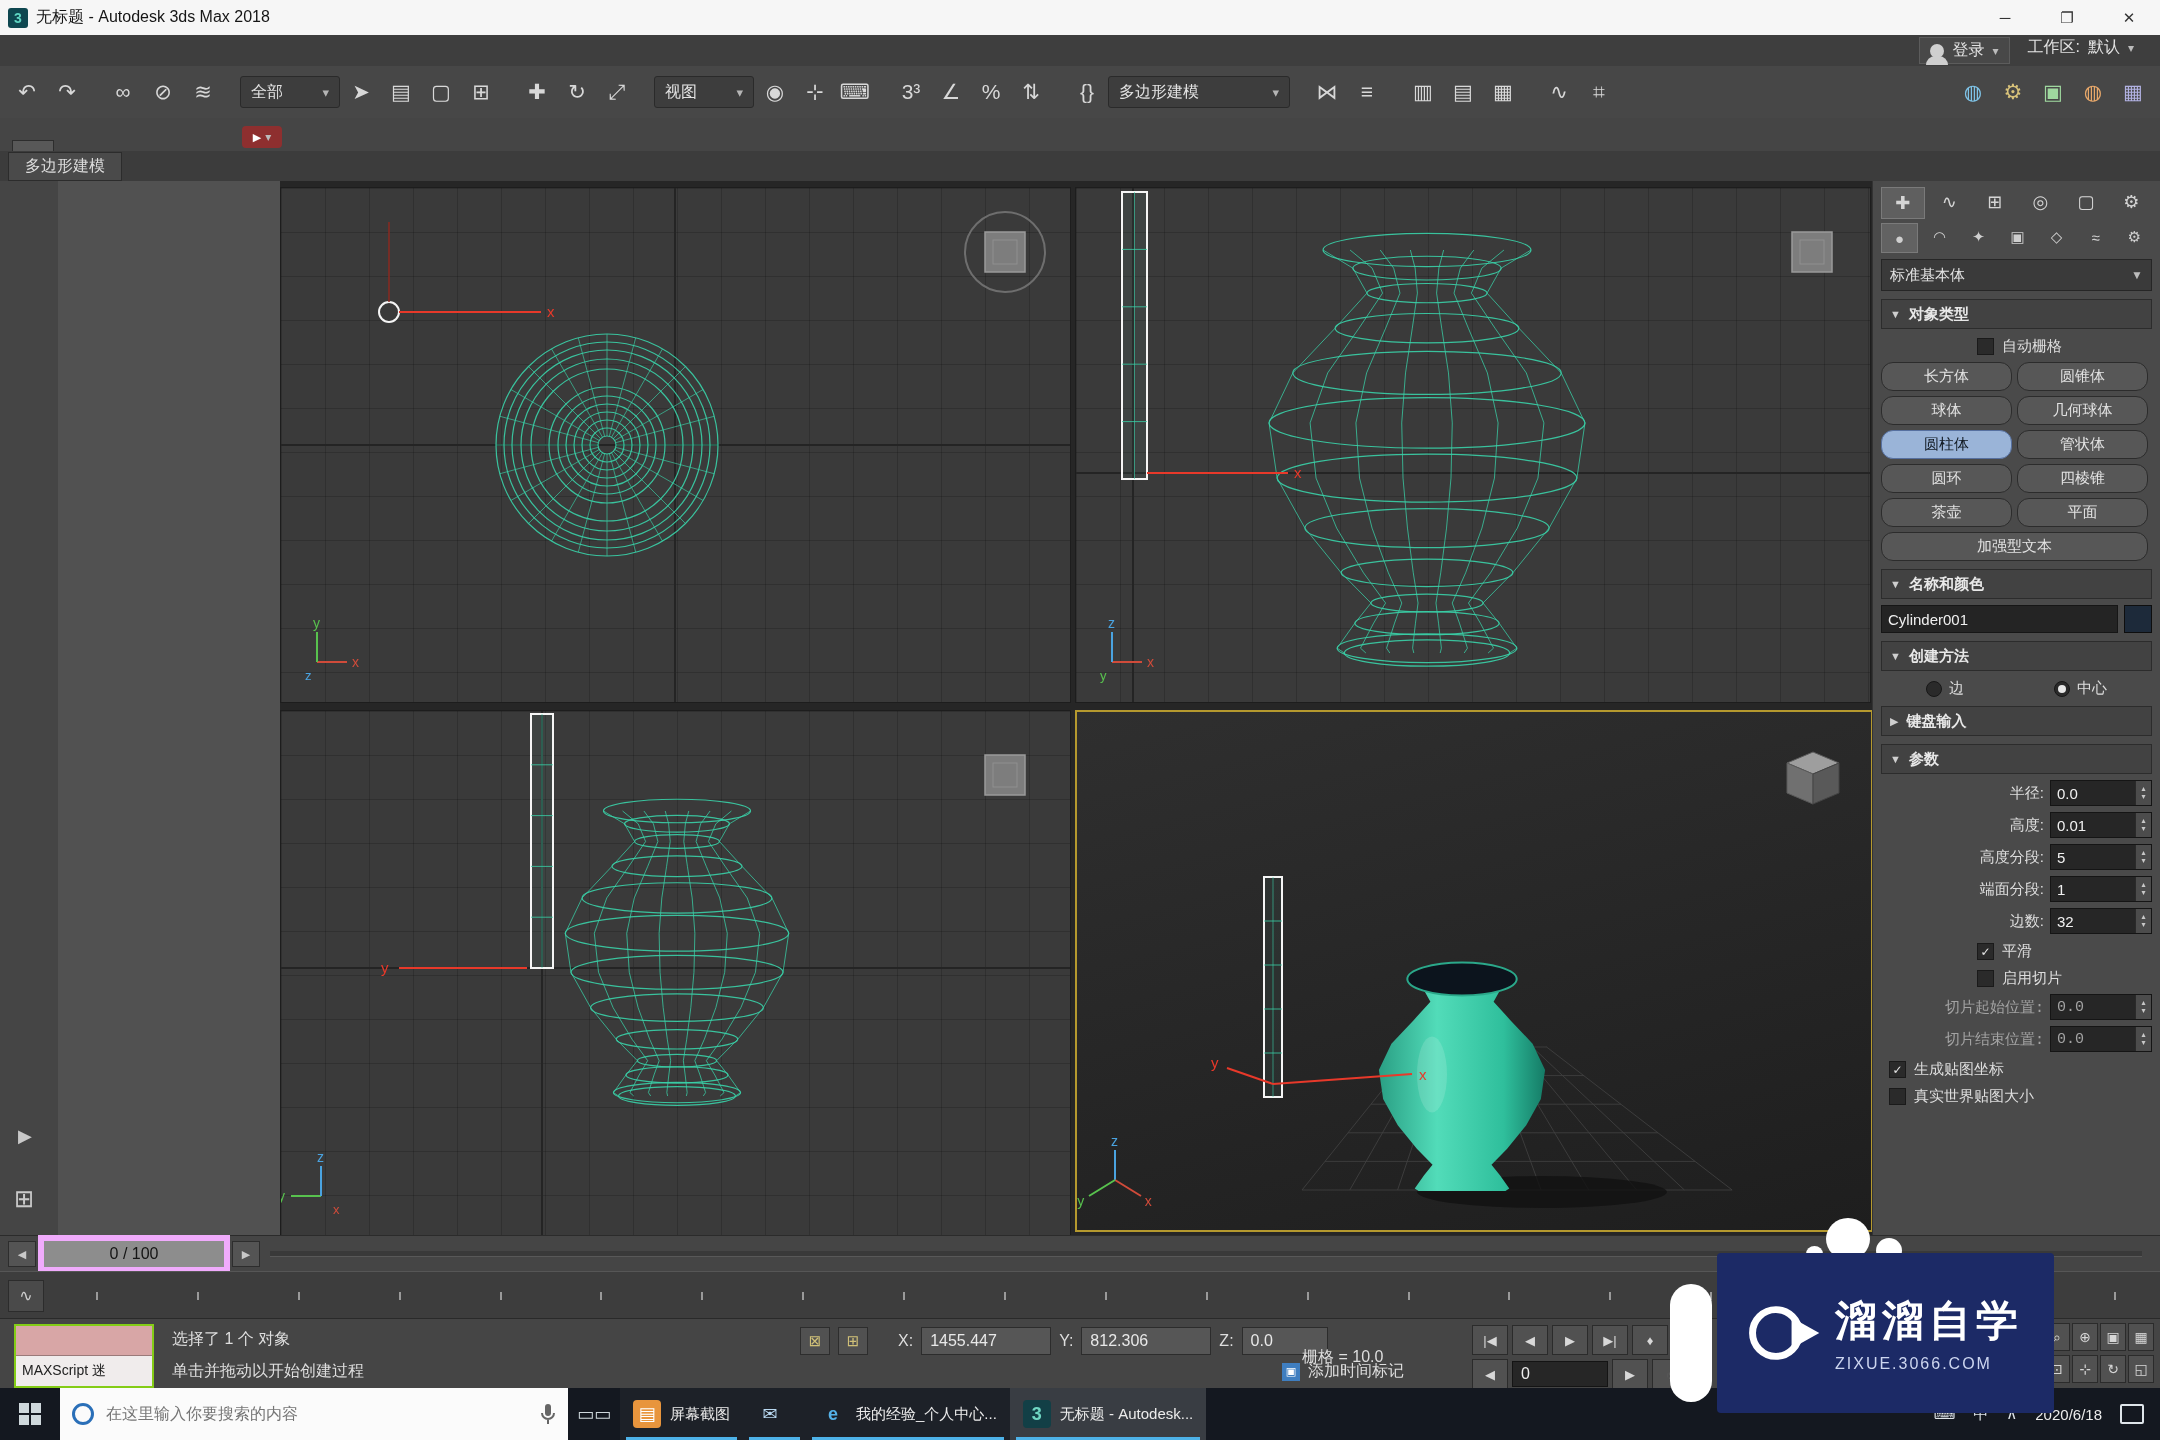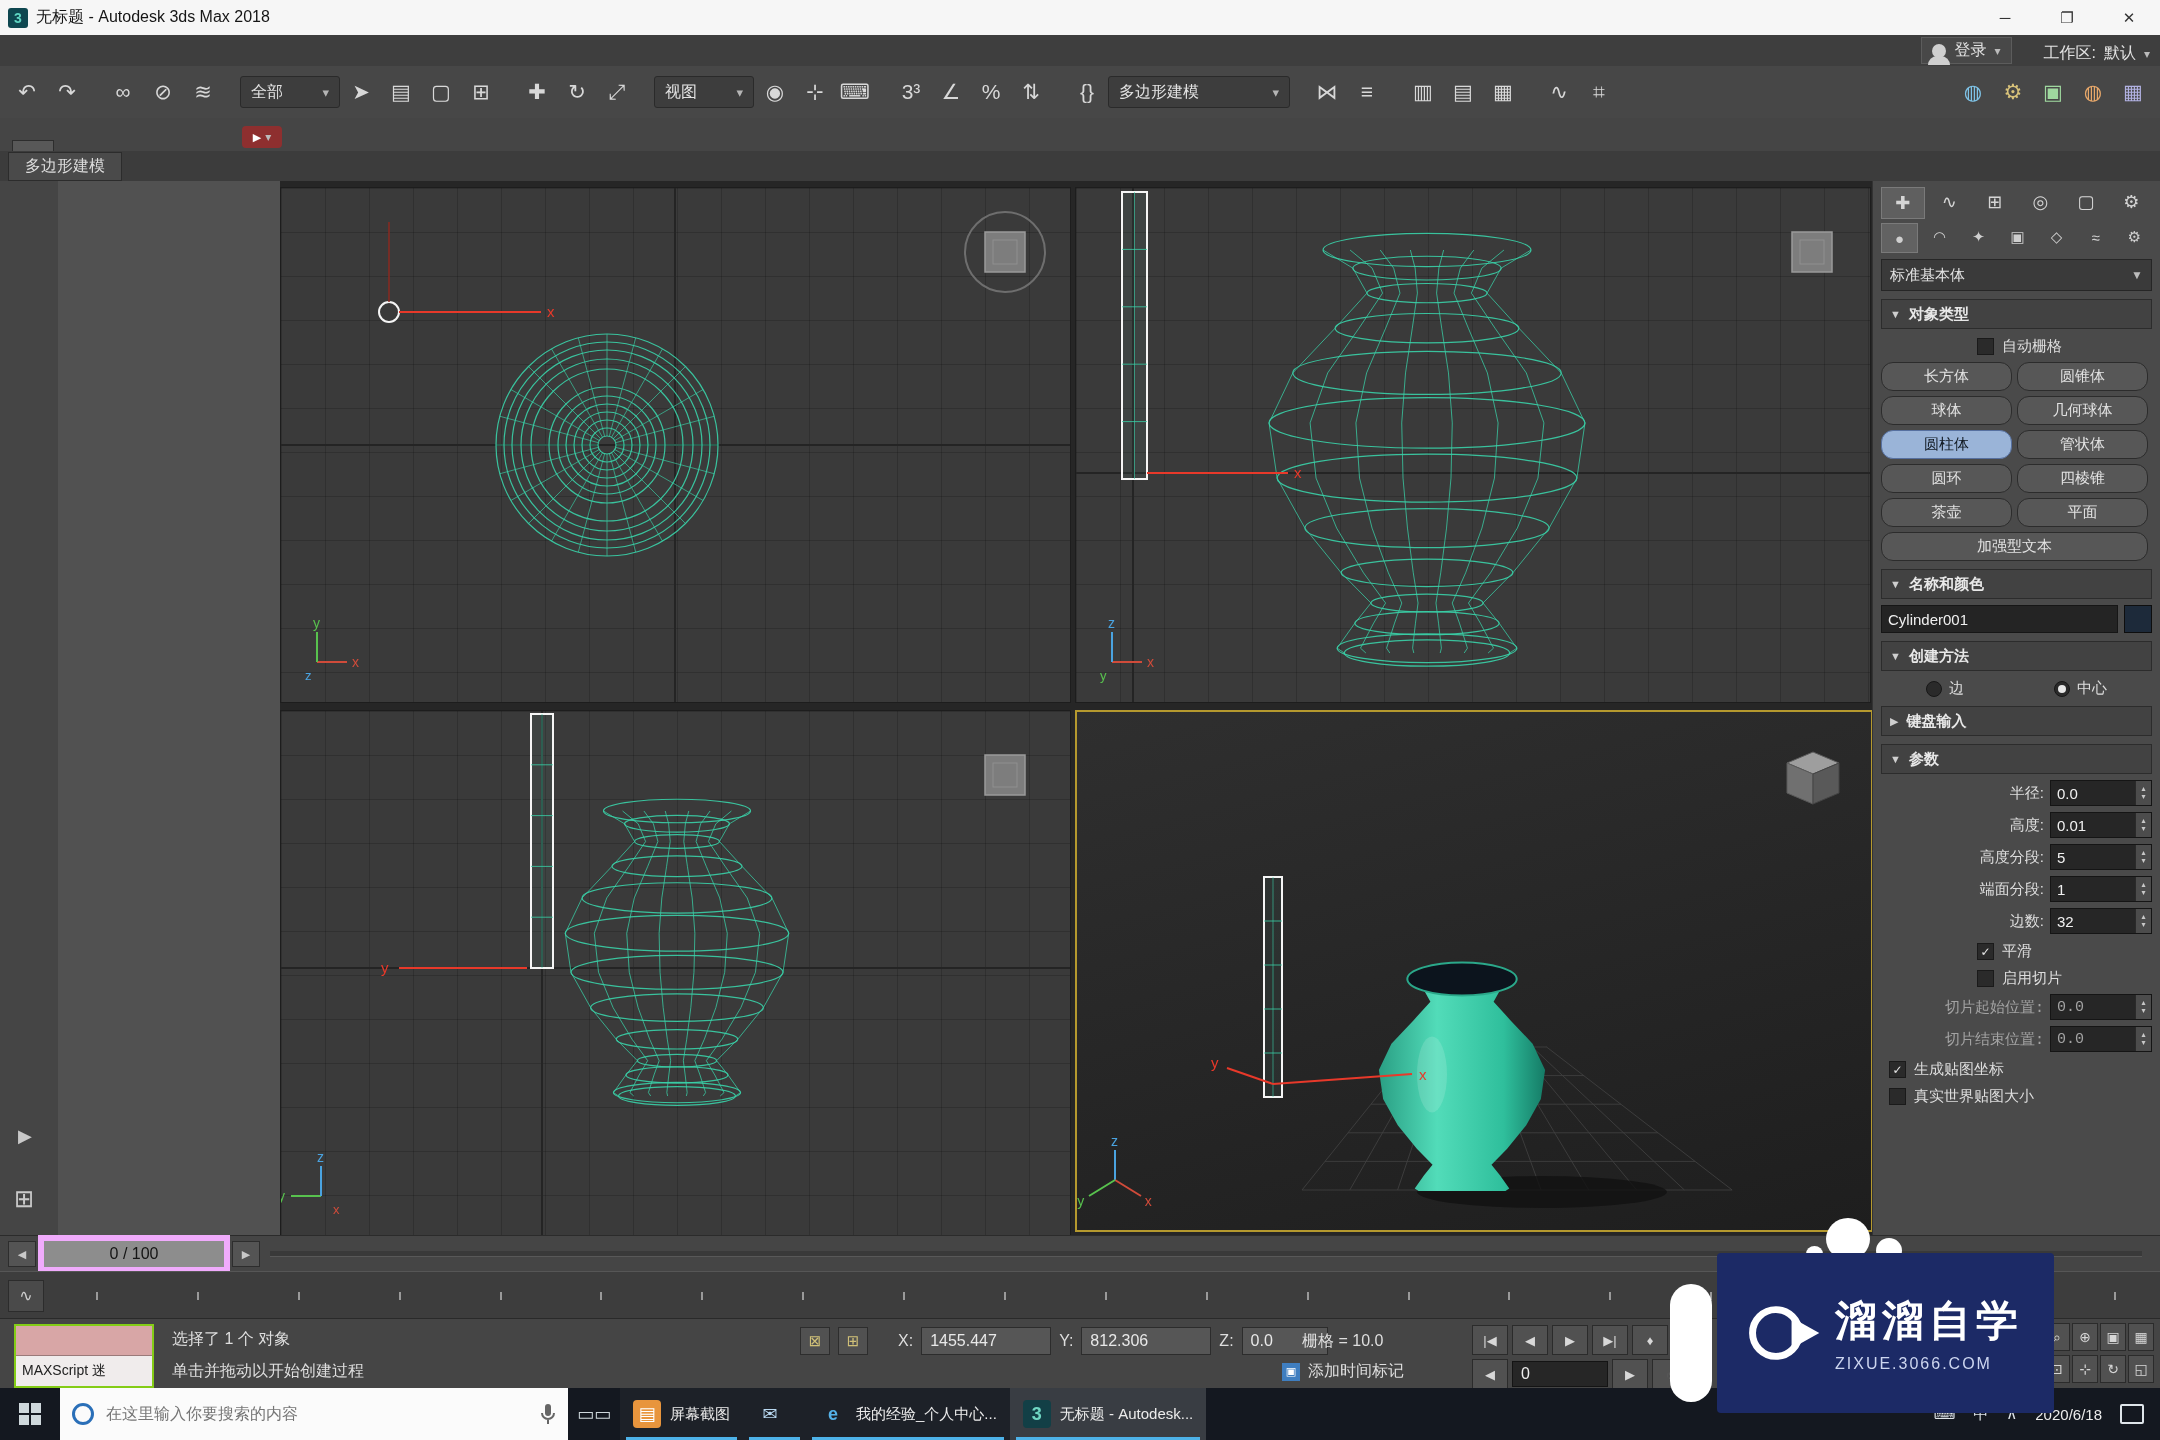--- a/index.html
+++ b/index.html
@@ -11,21 +11,21 @@
     display:flex;align-items:center;font-size:16px;border-bottom:1px solid #cfcfcf;}
   .app-ico{width:20px;height:20px;margin:0 8px 0 8px;background:#0e4750;color:#5fd6c3;font-weight:bold;
     display:flex;align-items:center;justify-content:center;font-size:14px;border-radius:3px;}
   .cap-btns{margin-left:auto;display:flex;height:100%;}
   .cap-btn{width:62px;height:100%;display:flex;align-items:center;justify-content:center;color:#333;font-size:15px;}
 
   
   .menubar{position:absolute;top:35px;left:0;right:0;height:31px;background:#3e3e3e;display:flex;
     align-items:center;font-size:17px;border-bottom:1px solid #2e2e2e;}
   .menu-item{padding:0 13px;height:31px;line-height:31px;color:#e6e6e6;white-space:nowrap;}
-  .mb-right{margin-left:auto;display:flex;align-items:flex-end;gap:32px;padding-right:10px;}
+  .mb-right{margin-left:auto;display:flex;align-items:flex-start;gap:18px;padding-right:26px;}
   .signin{display:flex;align-items:center;gap:8px;border:1px solid #5c5c5c;background:#484848;
     padding:2px 10px;font-size:16px;}
   .person{width:14px;height:14px;border-radius:50%;background:#cfcfcf;position:relative;}
   .person::after{content:"";position:absolute;left:-4px;top:12px;width:22px;height:9px;border-radius:9px 9px 0 0;background:#cfcfcf;}
   .caret{font-size:12px;color:#bbb;}
   .ws{display:flex;gap:8px;align-items:center;font-size:16px;}
 
   
   .toolbar{position:absolute;top:66px;left:0;right:0;height:52px;background:#474747;display:flex;
     align-items:center;padding:0 8px;gap:2px;border-bottom:1px solid #2c2c2c;}
@@ -139,21 +139,21 @@
   .msx-bot{height:30px;background:#f0ecec;color:#222;font-size:14px;display:flex;align-items:center;padding-left:6px;}
   .st1{position:absolute;left:172px;top:10px;}
   .st2{position:absolute;left:172px;top:42px;}
   .mini-icons{position:absolute;left:800px;top:8px;display:flex;gap:8px;}
   .mini{width:28px;height:26px;background:#515151;border:1px solid #2d2d2d;display:flex;align-items:center;
     justify-content:center;color:#d0c078;font-size:15px;}
   .coords{position:absolute;left:898px;top:8px;display:flex;align-items:center;gap:8px;}
   .c-field{min-width:112px;height:26px;background:#565656;border:1px solid #2c2c2c;display:flex;align-items:center;
     padding:0 8px;color:#e8e8e8;}
   .c-field.z{min-width:68px;}
-  .grid-info{position:absolute;left:1302px;top:12px;text-align:center;}
+  .grid-info{position:absolute;left:1302px;top:28px;text-align:center;}
   .timetag{position:absolute;left:1282px;top:42px;display:flex;align-items:center;gap:8px;}
   .tt-ico{width:18px;height:18px;background:#3f7ec0;color:#fff;font-size:11px;display:flex;align-items:center;justify-content:center;}
   .playback{position:absolute;left:1472px;top:6px;display:flex;gap:4px;}
   .pb{width:34px;height:28px;background:#515151;border:1px solid #2b2b2b;color:#d8d8d8;font-size:13px;
     display:flex;align-items:center;justify-content:center;}
   .framerow{position:absolute;left:1472px;top:40px;display:flex;gap:4px;align-items:center;}
   .fr-field{width:86px;height:24px;background:#262626;border:1px solid #141414;color:#eee;display:flex;
     align-items:center;padding-left:8px;}
   .nav{position:absolute;right:8px;top:4px;display:grid;grid-template-columns:repeat(4,24px);gap:4px;}
   .nv{width:24px;height:26px;background:#515151;border:1px solid #2b2b2b;color:#d6d6d6;font-size:14px;

